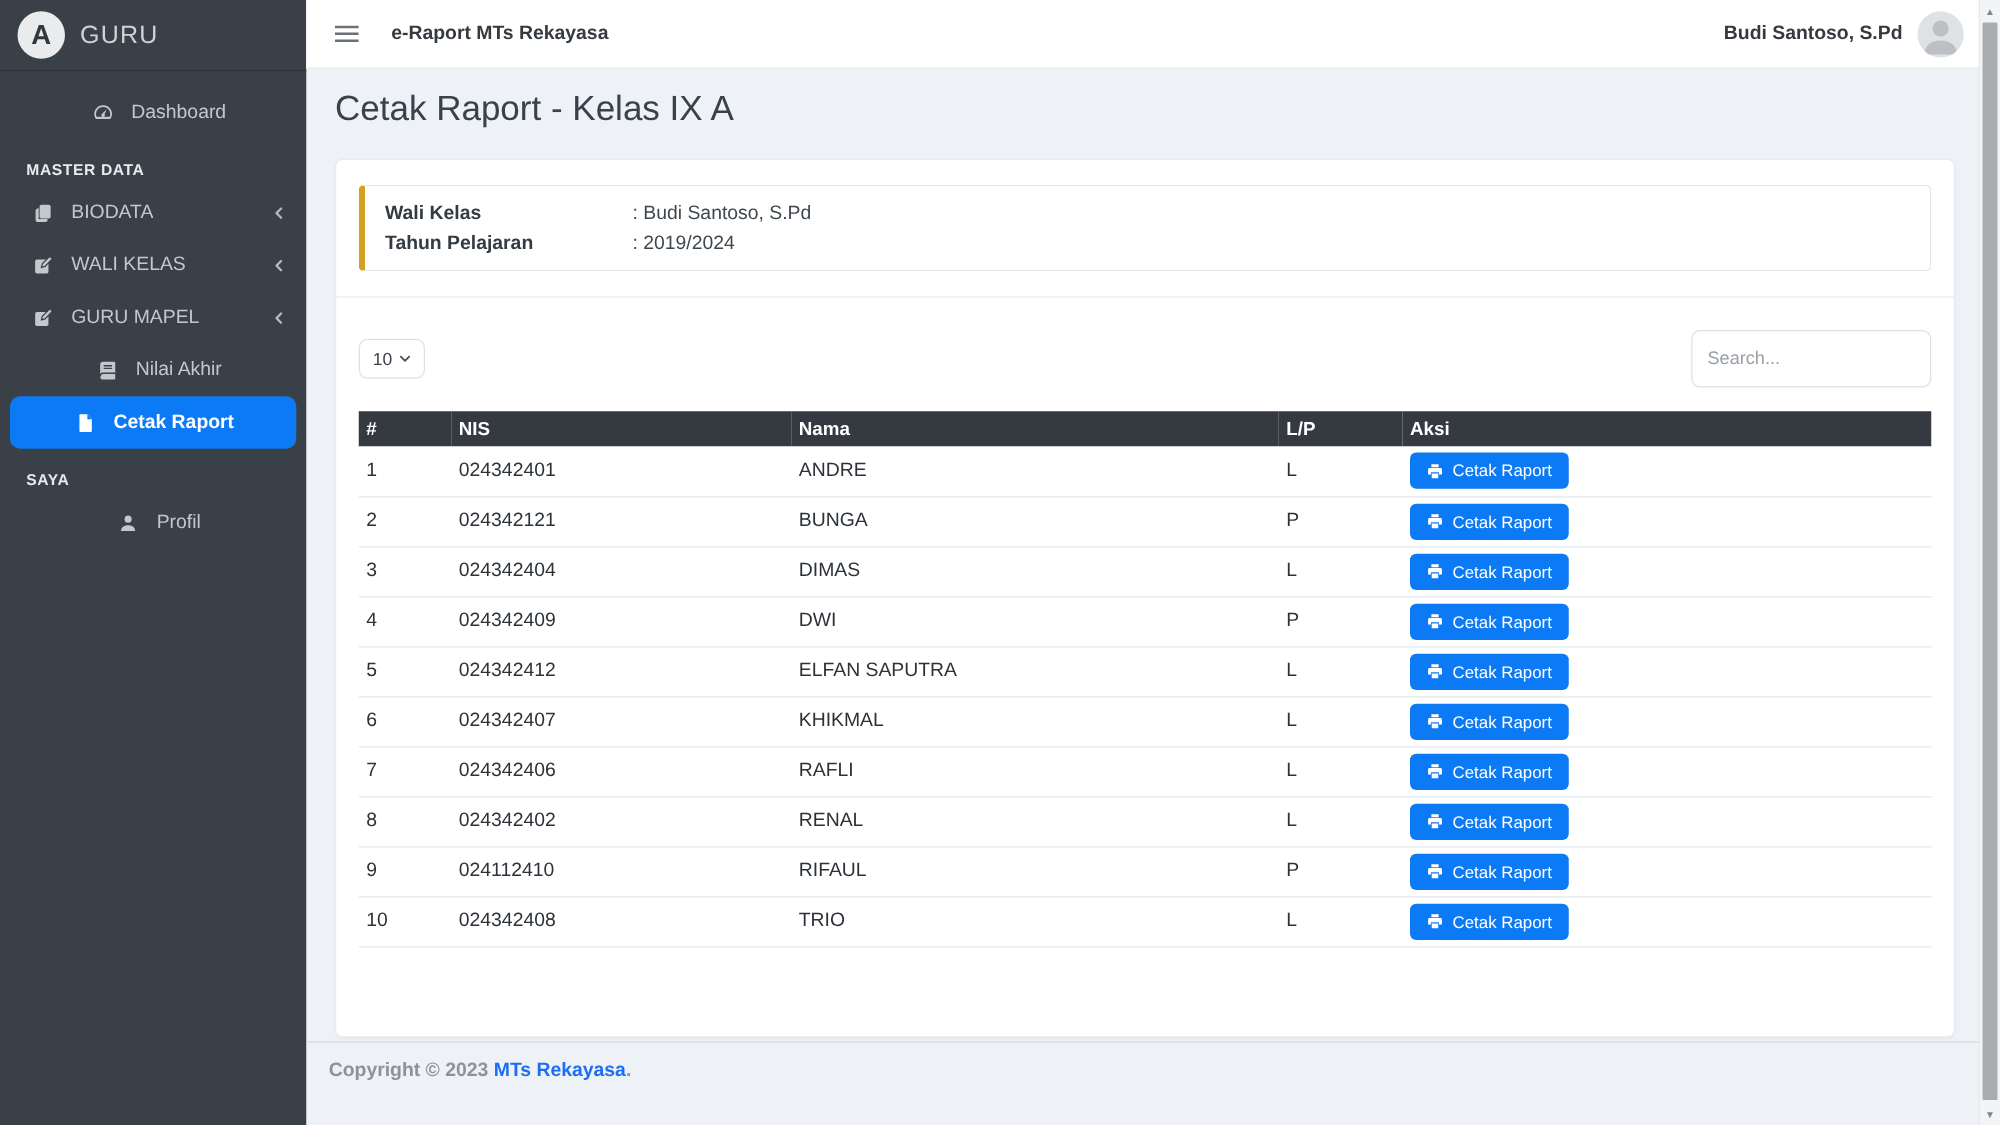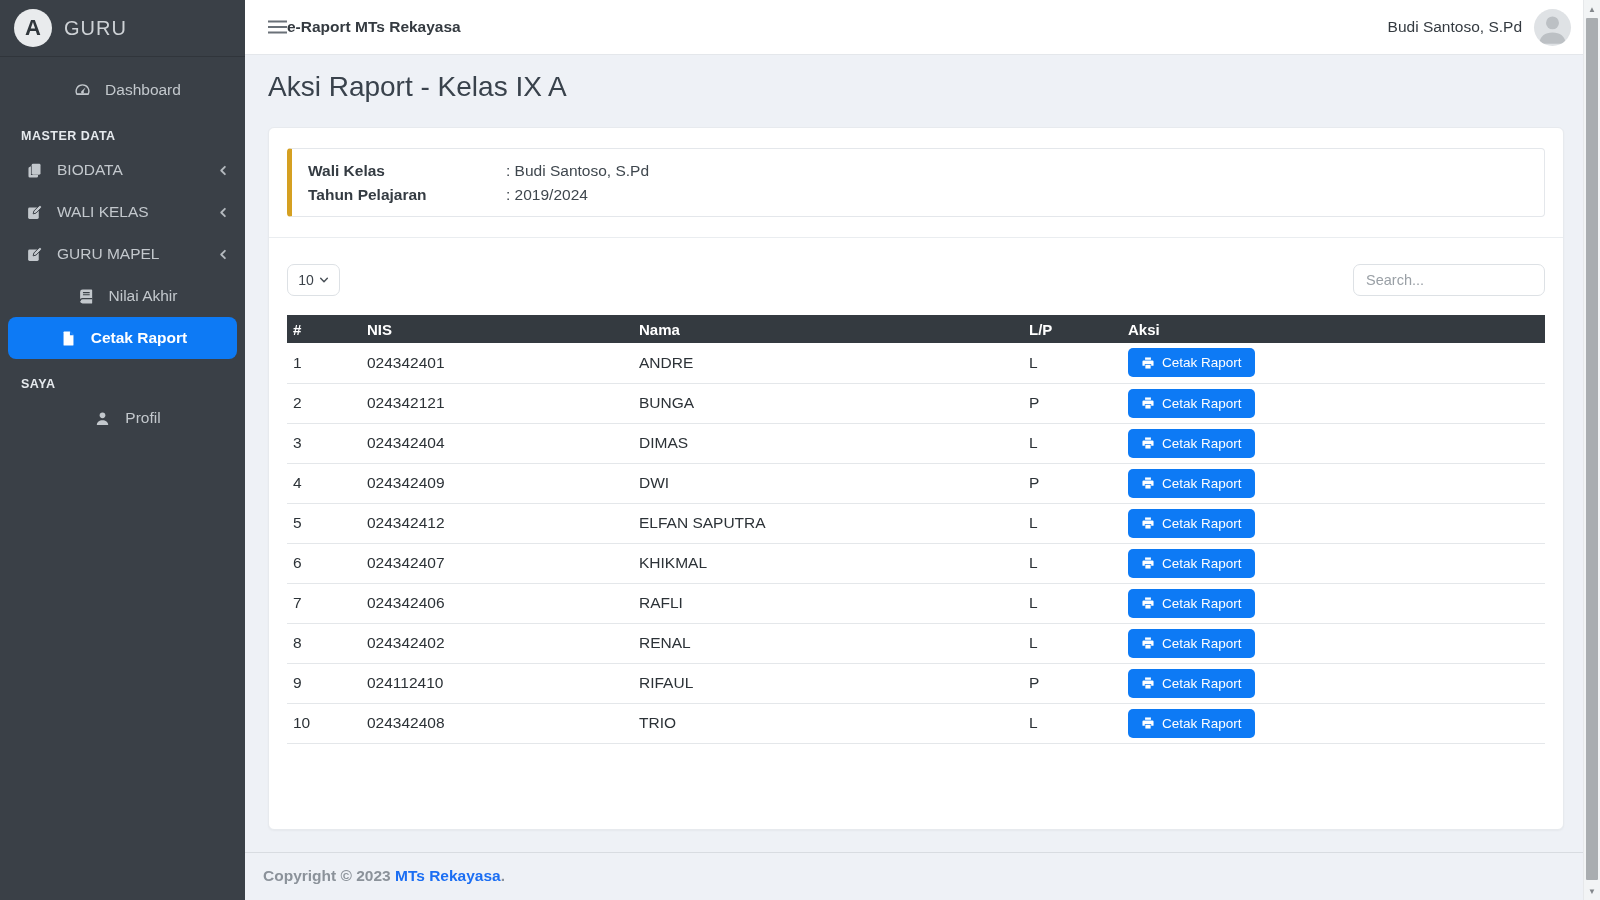--- a/index.html
+++ b/index.html
@@ -46,25 +46,25 @@
     background: #0d7af5; color: #ffffff; font-weight: bold;
     margin: 0 8px; border-radius: 8px; padding-left: 18px;
   }
 
   
   .main { flex: 1; display: flex; flex-direction: column; min-width: 0; }
   .topbar {
     height: 55px; background: #fff; border-bottom: 1px solid #e4e7eb;
     display: flex; align-items: center; padding: 0 29px 0 23px; flex-shrink: 0;
   }
-  .topbar-left { display: flex; align-items: center; gap: 0; }
+  .topbar-left { display: flex; align-items: center; gap: 26px; }
   .hamburger { display: inline-flex; cursor: pointer; }
   .app-title { font-weight: bold; font-size: 15.5px; color: #343a40; }
   .topbar-right { margin-left: auto; display: flex; align-items: center; gap: 12px; }
-  .user-name { font-weight: normal; font-size: 15.5px; color: #343a40; cursor: pointer; }
+  .user-name { font-weight: bold; font-size: 15.5px; color: #343a40; cursor: pointer; }
   .avatar {
     width: 37px; height: 37px; border-radius: 50%;
     background: #dfe2e5; overflow: hidden; cursor: pointer; flex-shrink: 0;
   }
   .avatar svg { width: 100%; height: 100%; }
 
   .content { flex: 1; padding: 15px 36px 0 23px; overflow: hidden; }
   .page-title { font-size: 28px; line-height: 34px; font-weight: 500; color: #39424c; }
 
   
@@ -85,21 +85,21 @@
 
   .controls { display: flex; justify-content: space-between; align-items: center; margin-bottom: 19px; }
   .page-size {
     width: 53px; height: 32px; background: #fff;
     border: 1px solid #dde1e5; border-radius: 7px;
     display: flex; align-items: center; justify-content: center; gap: 5px;
     font-size: 14px; color: #3c434a; cursor: pointer;
   }
   .page-size .chev-down { width: 10px; height: 10px; color: #495057; display: inline-flex; }
   .search-input {
-    width: 192px; height: 32px; border: 1px solid #dde1e5; border-radius: 7px;
+    width: 192px; height: 46px; border: 1px solid #dde1e5; border-radius: 7px;
     padding: 0 12px; font-size: 14.5px; color: #495057;
     font-family: "Liberation Sans", sans-serif; outline: none; background: #fff;
   }
   .search-input::placeholder { color: #9aa0a6; }
 
   
   table { width: 100%; border-collapse: collapse; table-layout: fixed; }
   col.c-no { width: 74px; } col.c-nis { width: 272px; } col.c-nama { width: 390px; }
   col.c-lp { width: 99px; } col.c-aksi { width: auto; }
   thead th {
@@ -113,21 +113,21 @@
   .btn-print {
     display: inline-flex; align-items: center; gap: 7px;
     background: #0d7af5; color: #fff; border: none; border-radius: 5px;
     height: 29px; padding: 0 13px; font-size: 13.5px; cursor: pointer;
     font-family: "Liberation Sans", sans-serif;
   }
   .btn-print .picon { width: 14px; height: 14px; display: inline-flex; }
 
   
   .footer {
-    height: 48px; flex-shrink: 0; border-top: 1px solid #d8dce1;
+    height: 67px; flex-shrink: 0; border-top: 1px solid #d8dce1;
     padding: 14px 0 0 18px; font-size: 15.5px; font-weight: bold; color: #8b929a;
   }
   .footer a { color: #1b6ef3; text-decoration: none; }
 
   
   .scrollbar {
     position: absolute; top: 0; right: 0; width: 17px; height: 900px;
     background: #f2f4f5; border-left: 1px solid #e6e8ea;
   }
   .sb-arrow {
@@ -264,21 +264,21 @@
         <span class="avatar">
           <svg viewBox="0 0 24 24">
               <circle cx="12" cy="9" r="4.2" fill="#bcc0c4"></circle>
               <path d="M3.5 22.5c0-4.8 3.8-7.3 8.5-7.3s8.5 2.5 8.5 7.3z" fill="#bcc0c4"></path>
             </svg>
         </span>
       </div>
     </header>
 
     <div class="content">
-      <h1 class="page-title">Aksi Raport - Kelas IX A</h1>
+      <h1 class="page-title">Cetak Raport - Kelas IX A</h1>
 
       <div class="card">
 
         <div class="card-header">
           <div class="info-panel">
             <div class="info-row">
               <span class="info-label">Wali Kelas</span>
               <span class="info-value">: Budi Santoso, S.Pd</span>
             </div>
             <div class="info-row">

